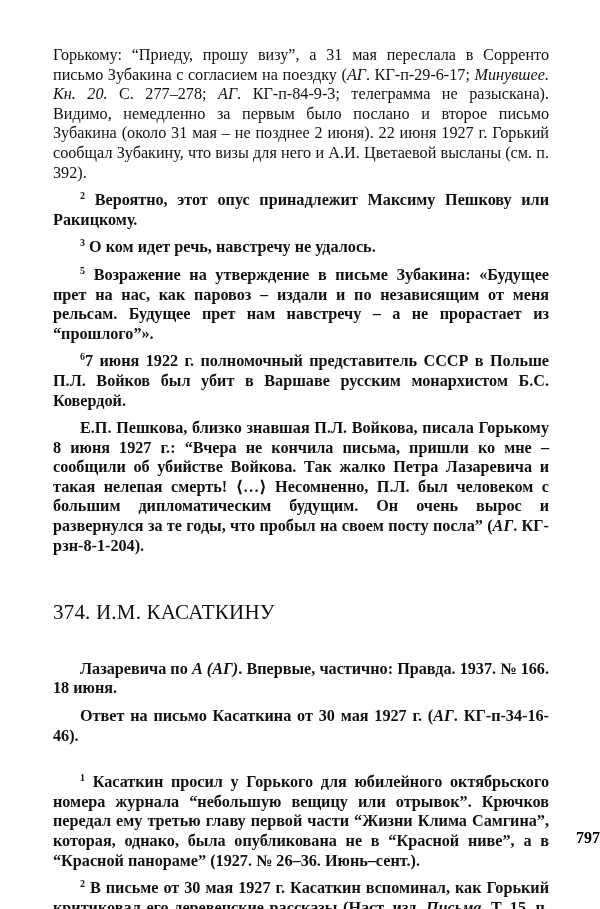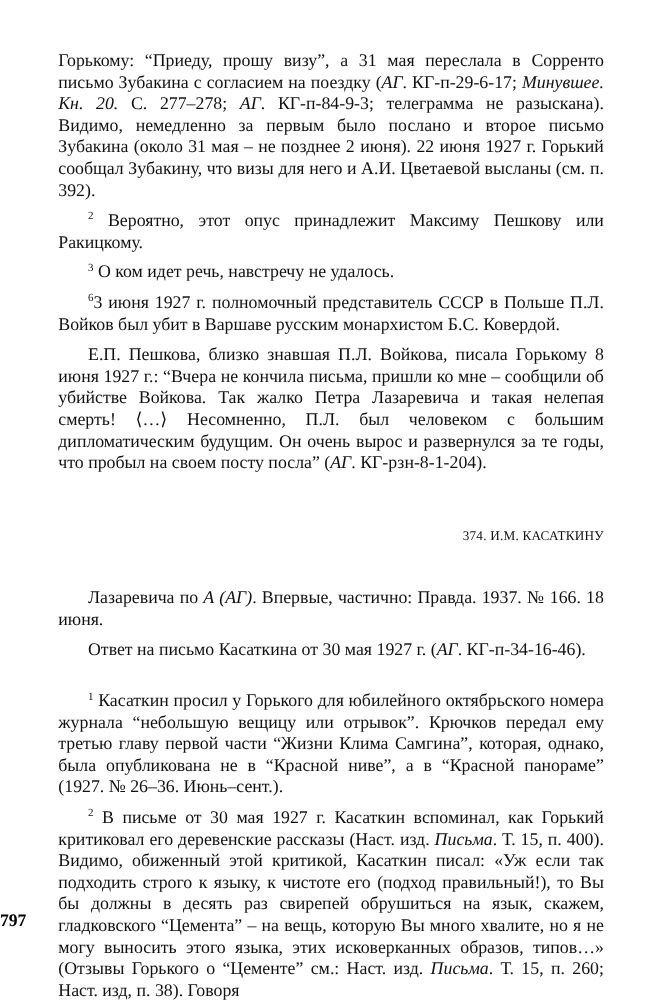--- a/index.html
+++ b/index.html
@@ -4,41 +4,42 @@
 <style>
   html, body { margin: 0; padding: 0; background: #ffffff; }
   body { width: 600px; height: 909px; position: relative; overflow: hidden; }
   .page {
     position: absolute; left: 45px; top: 38px; width: 512px;
     font-family: "Liberation Serif", "DejaVu Serif", serif;
     font-size: 16.2px; line-height: 19.6px; color: #111;
     text-align: justify;
   }
   .page p { margin: 8px; }
-  .ind { text-indent: 27px; }
+  .ind { text-indent: 27px; font-weight: bold; }
   .gap-small { height: 11px; }
   .heading {
-    text-align: right; margin: 0; padding-top: 39px; padding-bottom: 29px;
-    font-size: 12px; letter-spacing: 0.2px;
+    text-align: left; margin: 0; padding-top: 39px; padding-bottom: 29px;
+    font-size: 21px; letter-spacing: 0.2px;
   }
   sup { font-size: 10px; line-height: 0; vertical-align: 6px; }
   .pageno {
-    position: absolute; left: 0; width: 600px; top: 829px; text-align: left;
+    position: absolute; left: 0; width: 600px; top: 829px; text-align: right;
     font-family: "Liberation Serif", "DejaVu Serif", serif; font-weight: bold; font-size: 16px;
   }
 </style>
 </head>
 <body>
 
 <div class="page">
   <p><span>Горькому: “Приеду, прошу визу”, а 31 мая переслала в Сорренто письмо Зубакина с согласием на поездку (</span><i>АГ</i><span>. КГ-п-29-6-17; </span><i>Минувшее. Кн. 20.</i><span> С. 277–278; </span><i>АГ</i><span>. КГ-п-84-9-3; телеграмма не разыскана). Видимо, немедленно за первым было послано и второе письмо Зубакина (около 31 мая – не позднее 2 июня). 22 июня 1927 г. Горький сообщал Зубакину, что визы для него и А.И. Цветаевой высланы (см. п. 392).</span></p>
 
   <p class="ind"><sup>2</sup> <span>Вероятно, этот опус принадлежит Максиму Пешкову или Ракицкому.</span></p>
   <p class="ind"><sup>3</sup> <span>О ком идет речь, навстречу не удалось.</span></p>
-  <p class="ind"><sup>6</sup><span>3 июня 1927 г. полномочный представитель СССР в Польше П.Л. Войков был убит в Варшаве русским монархистом Б.С. Ковердой.</span></p>
+  <p class="ind"><sup>5</sup> <span>Возражение на утверждение в письме Зубакина: «Будущее прет на нас, как паровоз – издали и по независящим от меня рельсам. Будущее прет нам навстречу – а не прорастает из “прошлого”».</span></p>
+  <p class="ind"><sup>6</sup><span>7 июня 1922 г. полномочный представитель СССР в Польше П.Л. Войков был убит в Варшаве русским монархистом Б.С. Ковердой.</span></p>
   <p class="ind"><span>Е.П. Пешкова, близко знавшая П.Л. Войкова, писала Горькому 8 июня 1927 г.: “Вчера не кончила письма, пришли ко мне – сообщили об убийстве Войкова. Так жалко Петра Лазаревича и такая нелепая смерть! ⟨…⟩ Несомненно, П.Л. был человеком с большим дипломатическим будущим. Он очень вырос и развернулся за те годы, что пробыл на своем посту посла” (</span><i>АГ</i><span>. КГ-рзн-8-1-204).</span></p>
 
   <p class="heading">374. И.М. КАСАТКИНУ</p>
 
   <p class="ind"><span>Лазаревича по </span><i>А (АГ)</i><span>. Впервые, частично: Правда. 1937. № 166. 18 июня.</span></p>
   <p class="ind"><span>Ответ на письмо Касаткина от 30 мая 1927 г. (</span><i>АГ</i><span>. КГ-п-34-16-46).</span></p>
 
   <div class="gap-small"></div>
 
   <p class="ind"><sup>1</sup> <span>Касаткин просил у Горького для юбилейного октябрьского номера журнала “небольшую вещицу или отрывок”. Крючков передал ему третью главу первой части “Жизни Клима Самгина”, которая, однако, была опубликована не в “Красной ниве”, а в “Красной панораме” (1927. № 26–36. Июнь–сент.).</span></p>

